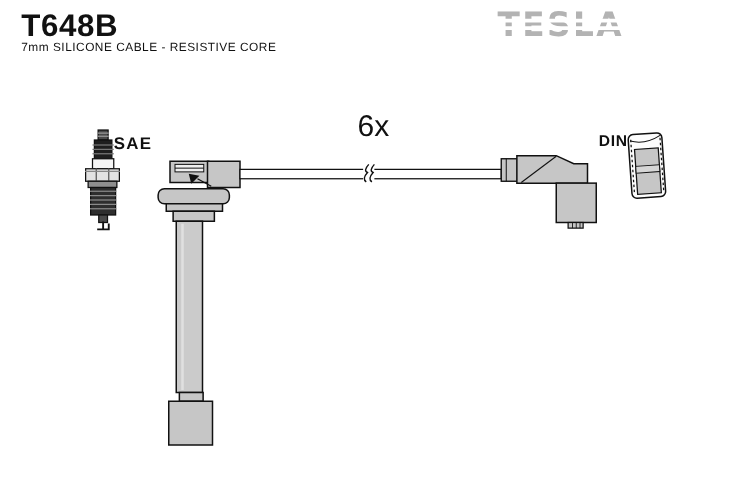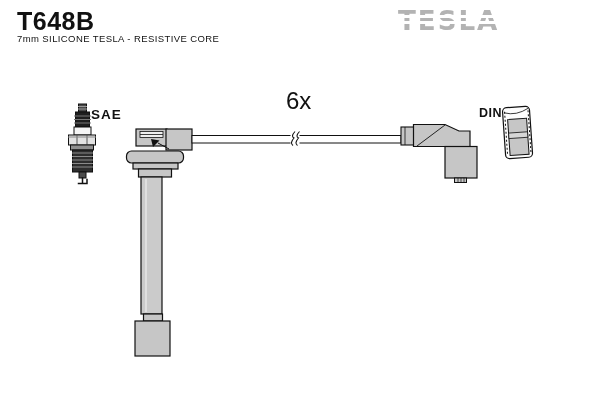--- a/index.html
+++ b/index.html
@@ -37,21 +37,21 @@
   .stripe-2{top:14px;}
   svg.diagram{position:absolute;left:0;top:0;}
   .svg-label{font-family:"Liberation Sans", sans-serif;fill:#111;}
 </style>
 </head>
 <body>
 
 <div class="page">
 
   <div class="part-number">T648B</div>
-  <div class="subtitle">7mm SILICONE TESLA - RESISTIVE CORE</div>
+  <div class="subtitle">7mm SILICONE CABLE - RESISTIVE CORE</div>
 
   <div class="brand-logo">
     <div class="brand-text">TESLA</div>
     <div class="brand-stripe stripe-1"></div>
     <div class="brand-stripe stripe-2"></div>
   </div>
 
   <svg class="diagram" width="600" height="400" viewBox="0 0 600 400">
 
     <g stroke-linecap="square">

